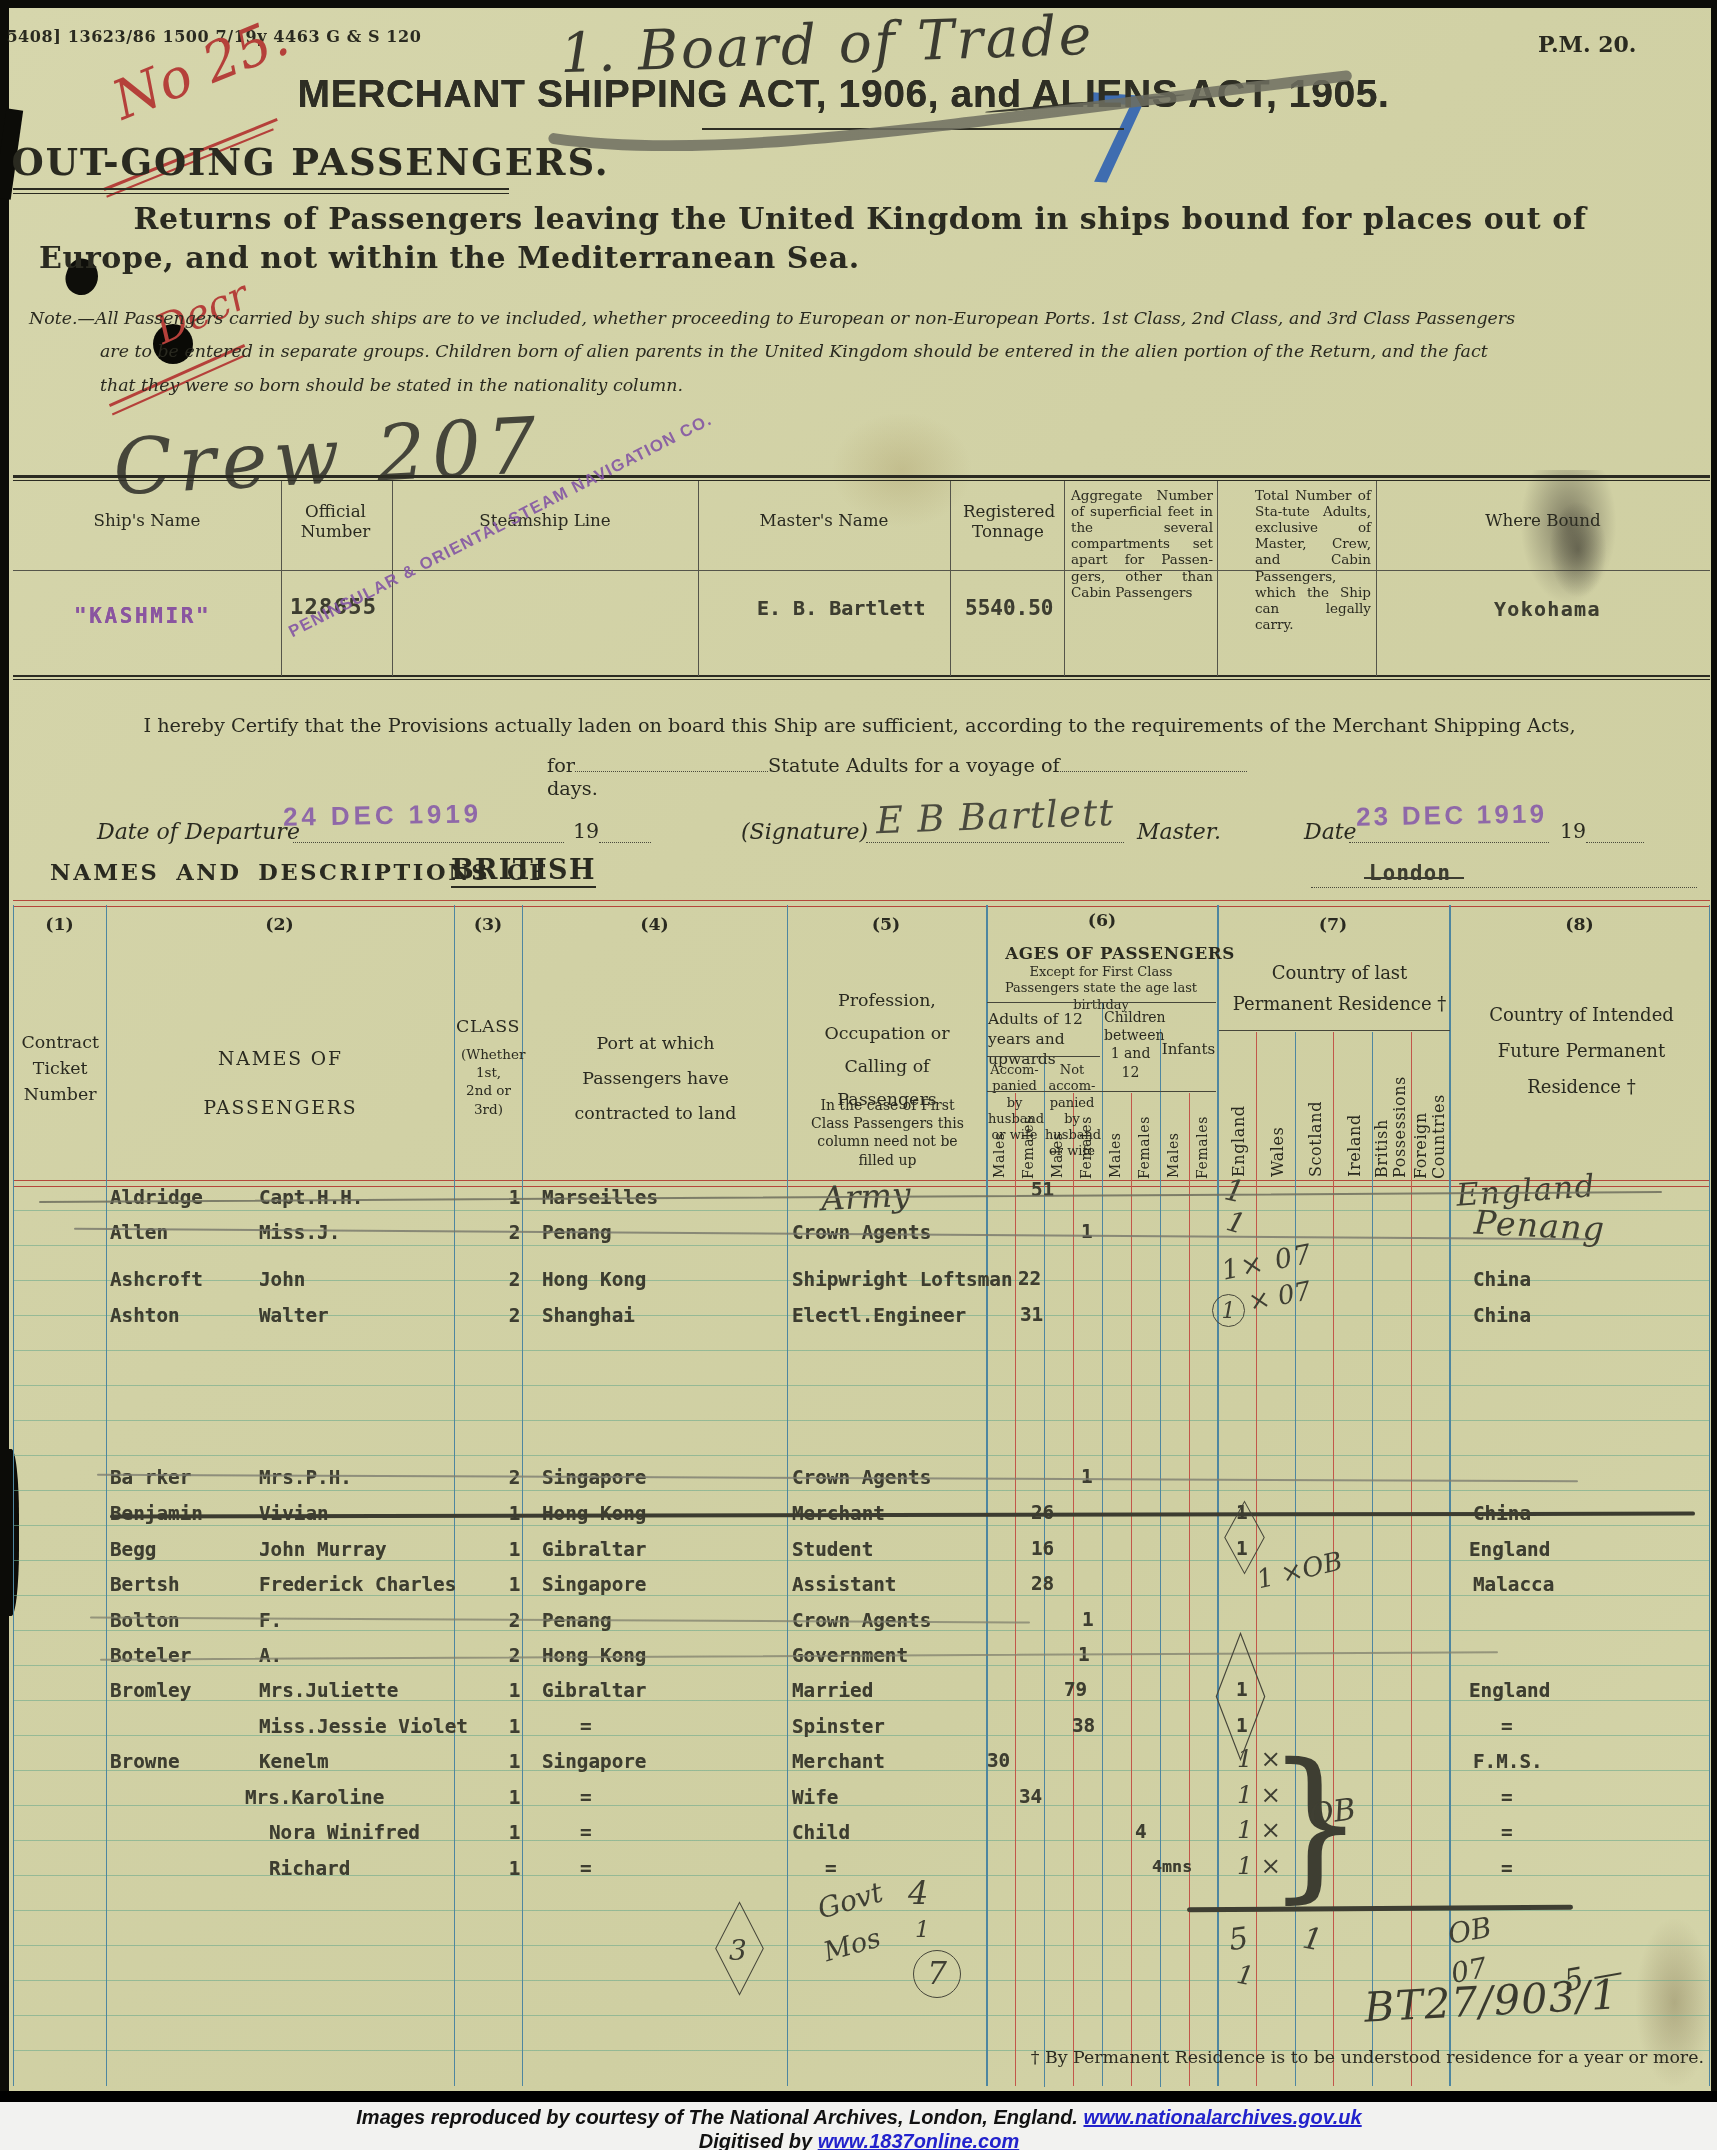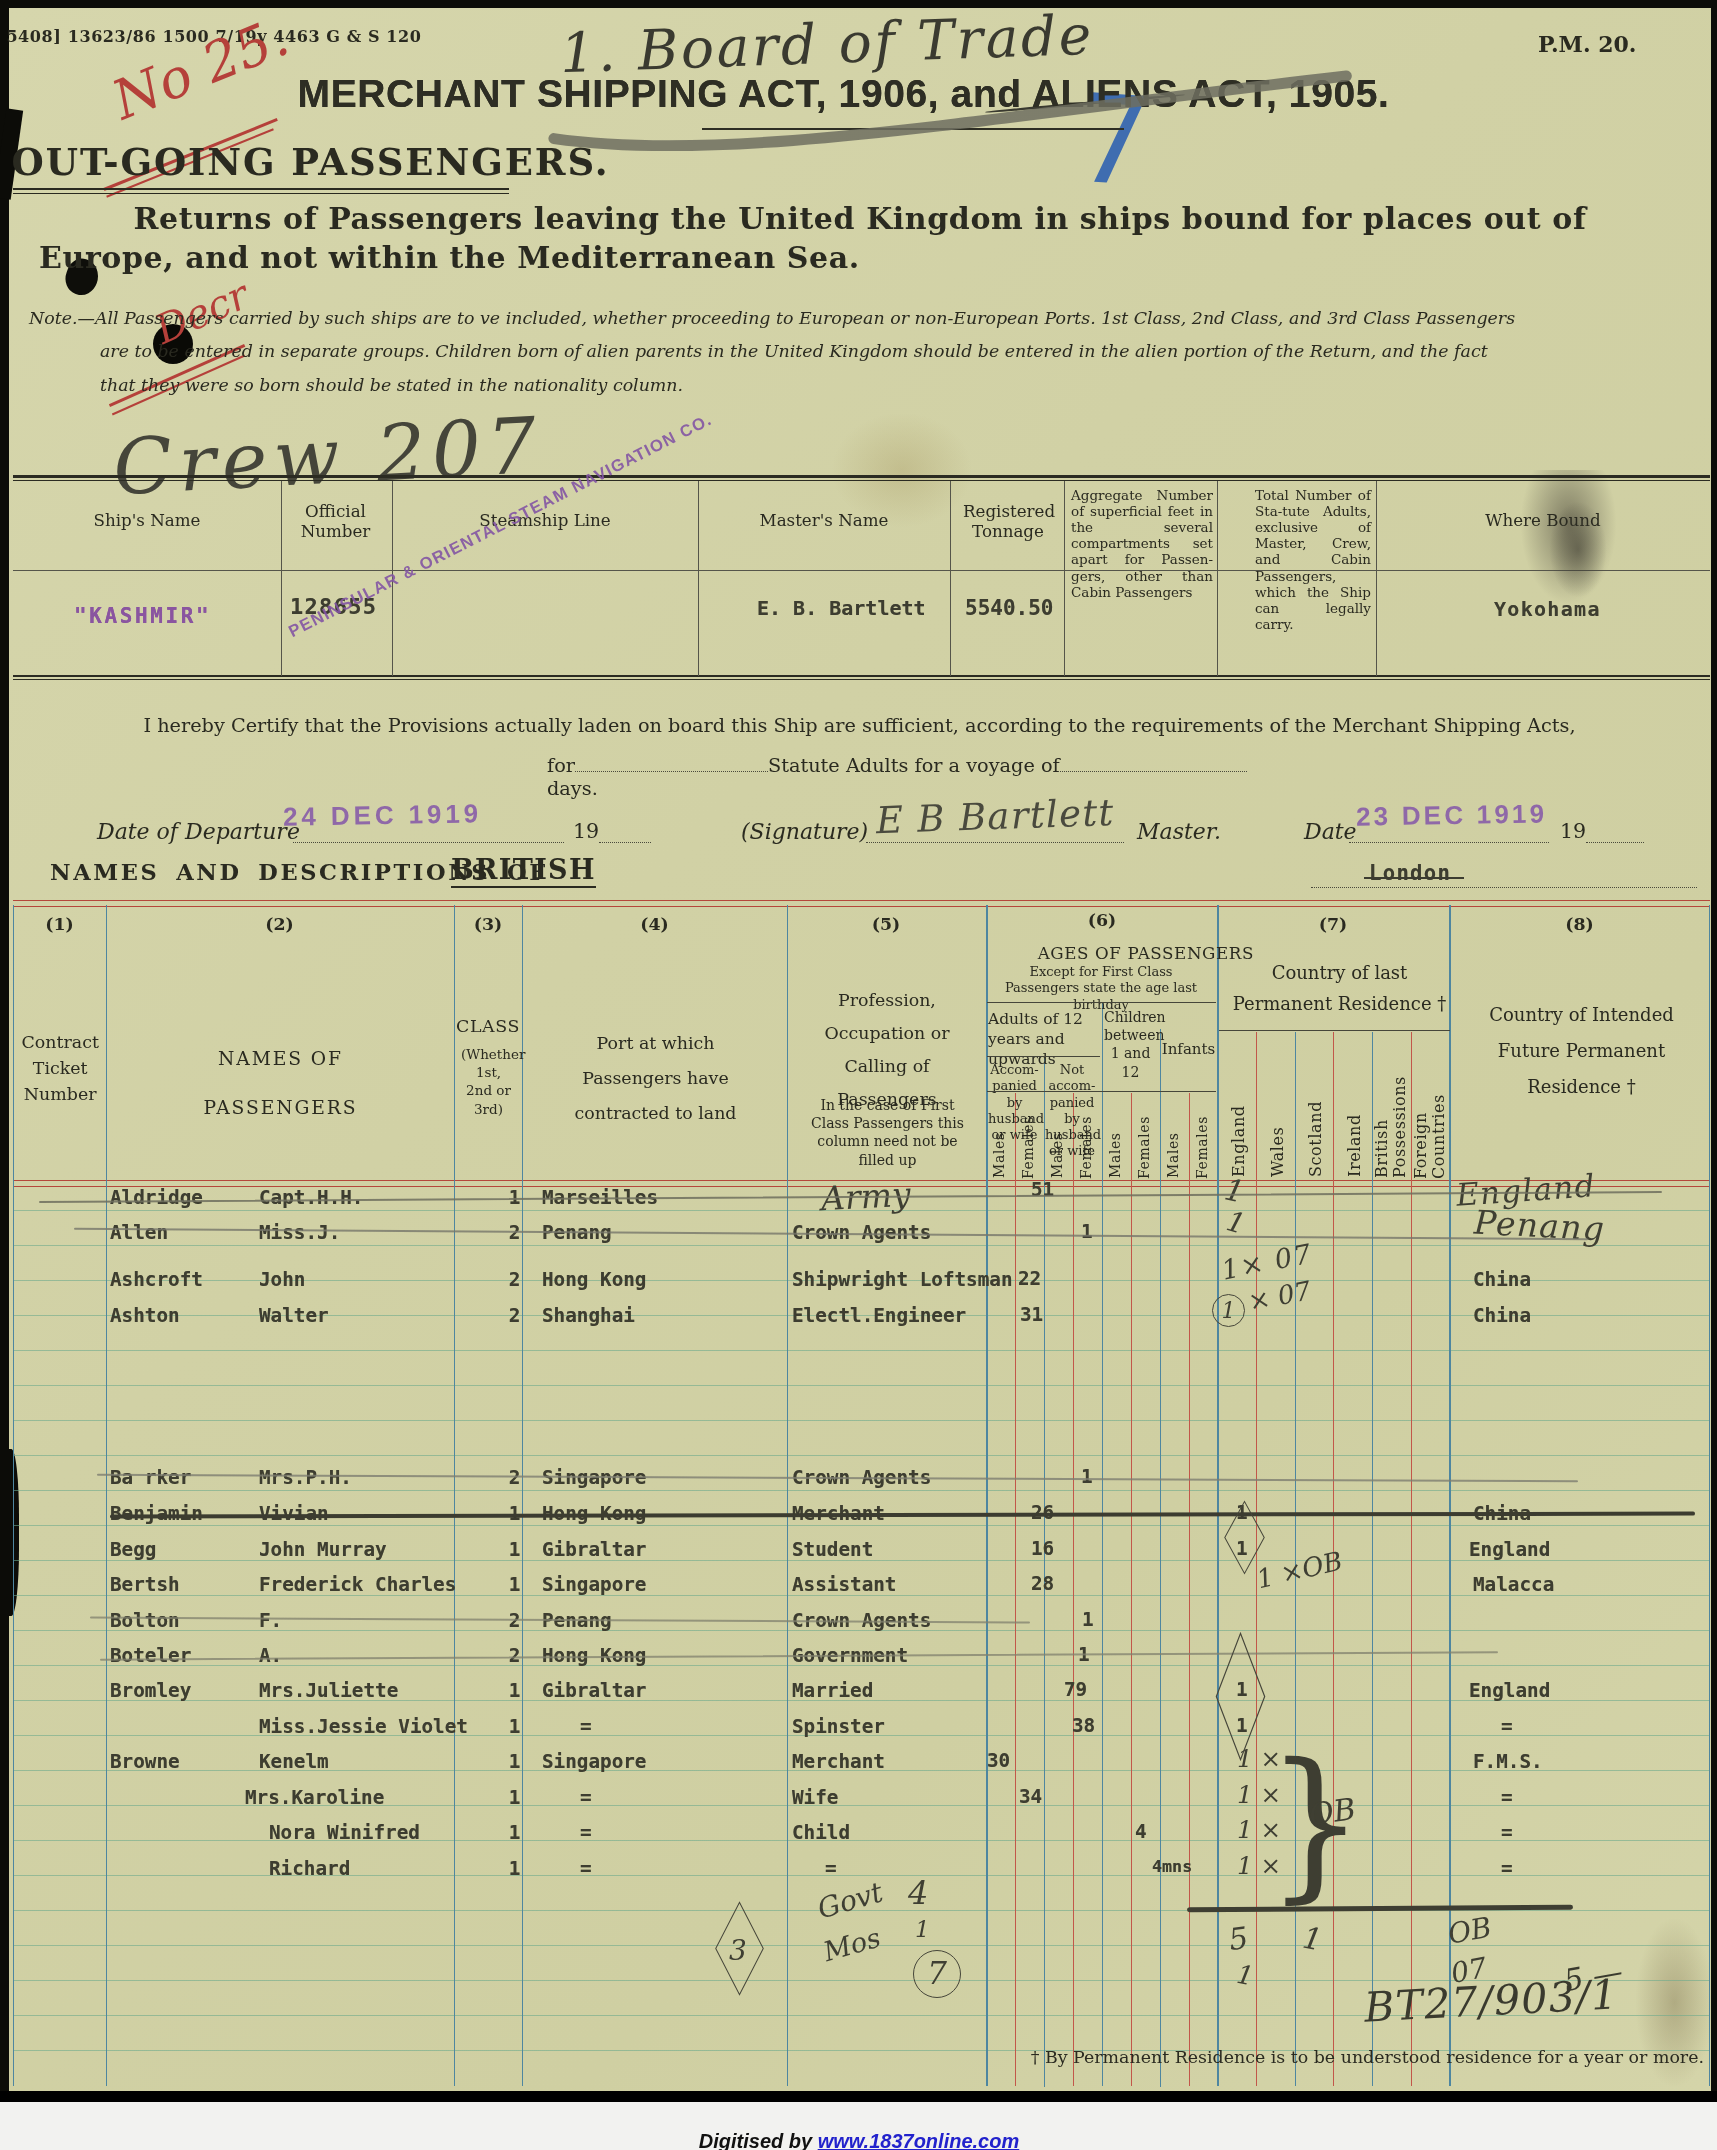--- a/index.html
+++ b/index.html
@@ -186,21 +186,21 @@
     <div class="abs ser bold" style="left:1436px;top:14px;width:261px;text-align:center;font-size:17.4px;">(8)</div>
 
     <div class="abs ser" style="left:7.7px;top:129px;width:79px;text-align:center;font-size:17.4px;line-height:1.5;">Contract Ticket Number</div>
     <div class="abs ser" style="left:187px;top:135px;width:161px;text-align:center;font-size:18.7px;letter-spacing:1.9px;line-height:2.6;">NAMES OF PASSENGERS</div>
     <div class="abs ser" style="left:441px;top:116px;width:68px;text-align:center;font-size:17.4px;letter-spacing:0.6px;">CLASS</div>
     <div class="abs ser" style="left:448px;top:145px;width:55px;text-align:center;font-size:13.5px;line-height:1.35;">(Whether 1st, 2nd or 3rd)</div>
     <div class="abs ser" style="left:538px;top:126px;width:209px;text-align:center;font-size:17.4px;line-height:2;">Port at which Passengers have contracted to land</div>
     <div class="abs ser" style="left:787px;top:84px;width:174px;text-align:center;font-size:17.4px;line-height:1.9;">Profession, Occupation or Calling of Passengers</div>
     <div class="abs ser" style="left:794px;top:196px;width:161px;text-align:center;font-size:14px;line-height:1.3;">In the case of First Class Passengers this column need not be filled up</div>
 
-    <div class="abs ser" style="left:973px;top:43px;width:268px;text-align:right;font-size:16.7px;letter-spacing:0.6px;">AGES OF PASSENGERS</div>
+    <div class="abs ser" style="left:973px;top:43px;width:268px;text-align:center;font-size:16.7px;letter-spacing:0.6px;font-weight:bold;">AGES OF PASSENGERS</div>
     <div class="abs ser" style="left:980px;top:64px;width:216px;text-align:center;font-size:13px;line-height:1.25;">Except for First Class Passengers state the age last birthday</div>
     <div class="hline" style="left:974px;top:102px;width:229px;height:1.3px;background:#46463a;"></div>
     <div class="abs ser" style="left:975px;top:109px;width:111px;text-align:left;font-size:15.5px;line-height:1.3;">Adults of 12 years and upwards</div>
     <div class="hline" style="left:974px;top:156px;width:113px;height:1.3px;background:#46463a;"></div>
     <div class="abs ser" style="left:975px;top:162px;width:53px;text-align:center;font-size:13px;line-height:1.25;">Accom- panied by husband or wife</div>
     <div class="abs ser" style="left:1032px;top:162px;width:54px;text-align:center;font-size:13px;line-height:1.25;">Not accom- panied by husband or wife</div>
     <div class="abs ser" style="left:1091px;top:108px;width:53px;text-align:center;font-size:14px;line-height:1.3;">Children between 1 and 12</div>
     <div class="abs ser" style="left:1148px;top:140px;width:55px;text-align:center;font-size:15px;">Infants</div>
     <div class="hline" style="left:974px;top:191px;width:229px;height:1.3px;background:#46463a;"></div>
 
@@ -402,18 +402,21 @@
     <div class="abs hw" style="left:1435px;top:1014px;font-size:28px;transform:rotate(-10deg);">OB</div>
     <div class="abs hw" style="left:1438px;top:1054px;font-size:28px;transform:rotate(-10deg);">07</div>
     <div class="abs hw" style="left:1351px;top:1077px;font-size:41px;transform:rotate(-3deg);letter-spacing:1.3px;color:#3a3a2e;">BT27/903/1</div>
     <div class="abs hw" style="left:1551px;top:1058px;font-size:30px;transform:rotate(-10deg);color:#3a3a2e;">5 —</div>
 
     <div class="abs ser" style="left:953px;top:1147px;width:738px;font-size:17.4px;text-align:right;">† By Permanent Residence is to be understood residence for a year or more.</div>
   </div>
 
   <div class="abs" style="left:0;top:2091px;width:1718px;height:11.6px;background:#000;"></div>
   <div class="abs" style="left:0;top:2102px;width:1718px;height:48px;background:#f2f2f0;">
+    <div class="abs sans it bold" style="left:0;top:3.9px;width:1718px;text-align:center;font-size:20px;color:#111;">
+      <span>Images reproduced by courtesy of The National Archives, London, England. </span><a class="flink" href="#" style="text-decoration:underline;">www.nationalarchives.gov.uk</a>
+    </div>
     <div class="abs sans it bold" style="left:0;top:28px;width:1718px;text-align:center;font-size:20px;color:#111;">
       <span>Digitised by </span><a class="flink" href="#" style="text-decoration:underline;">www.1837online.com</a>
     </div>
   </div>
 </div>
 
 
 </body></html>

